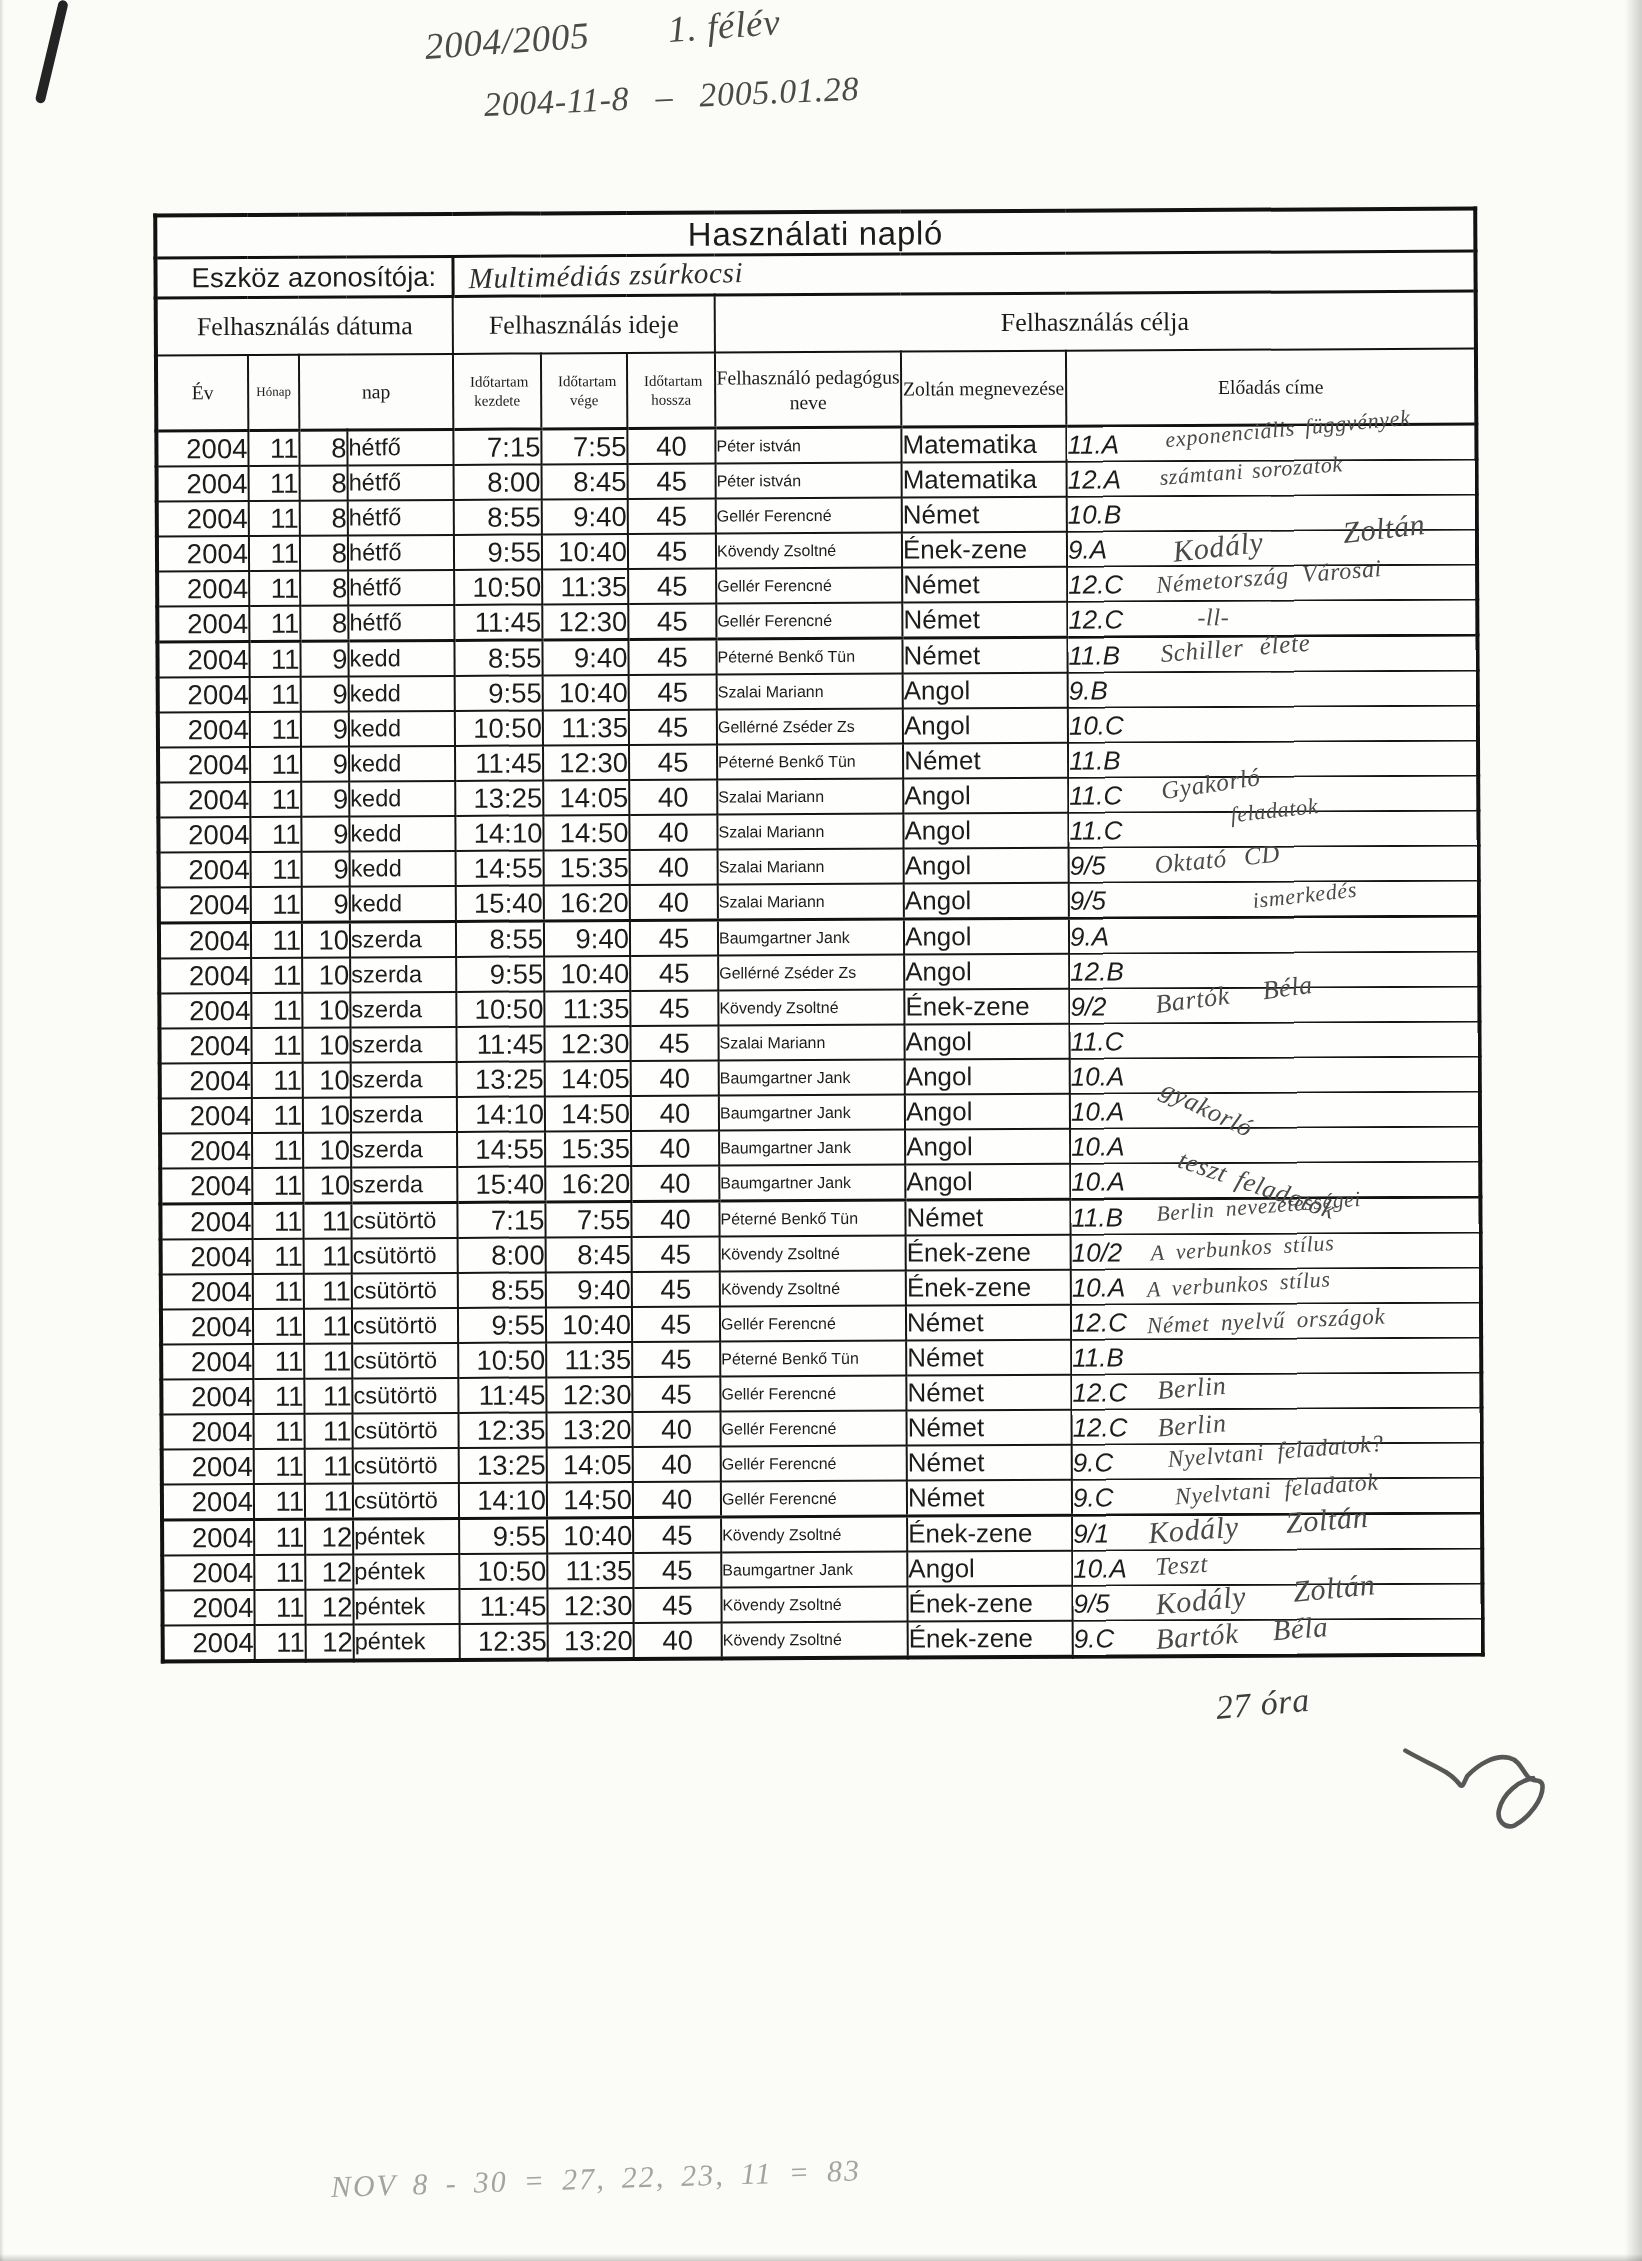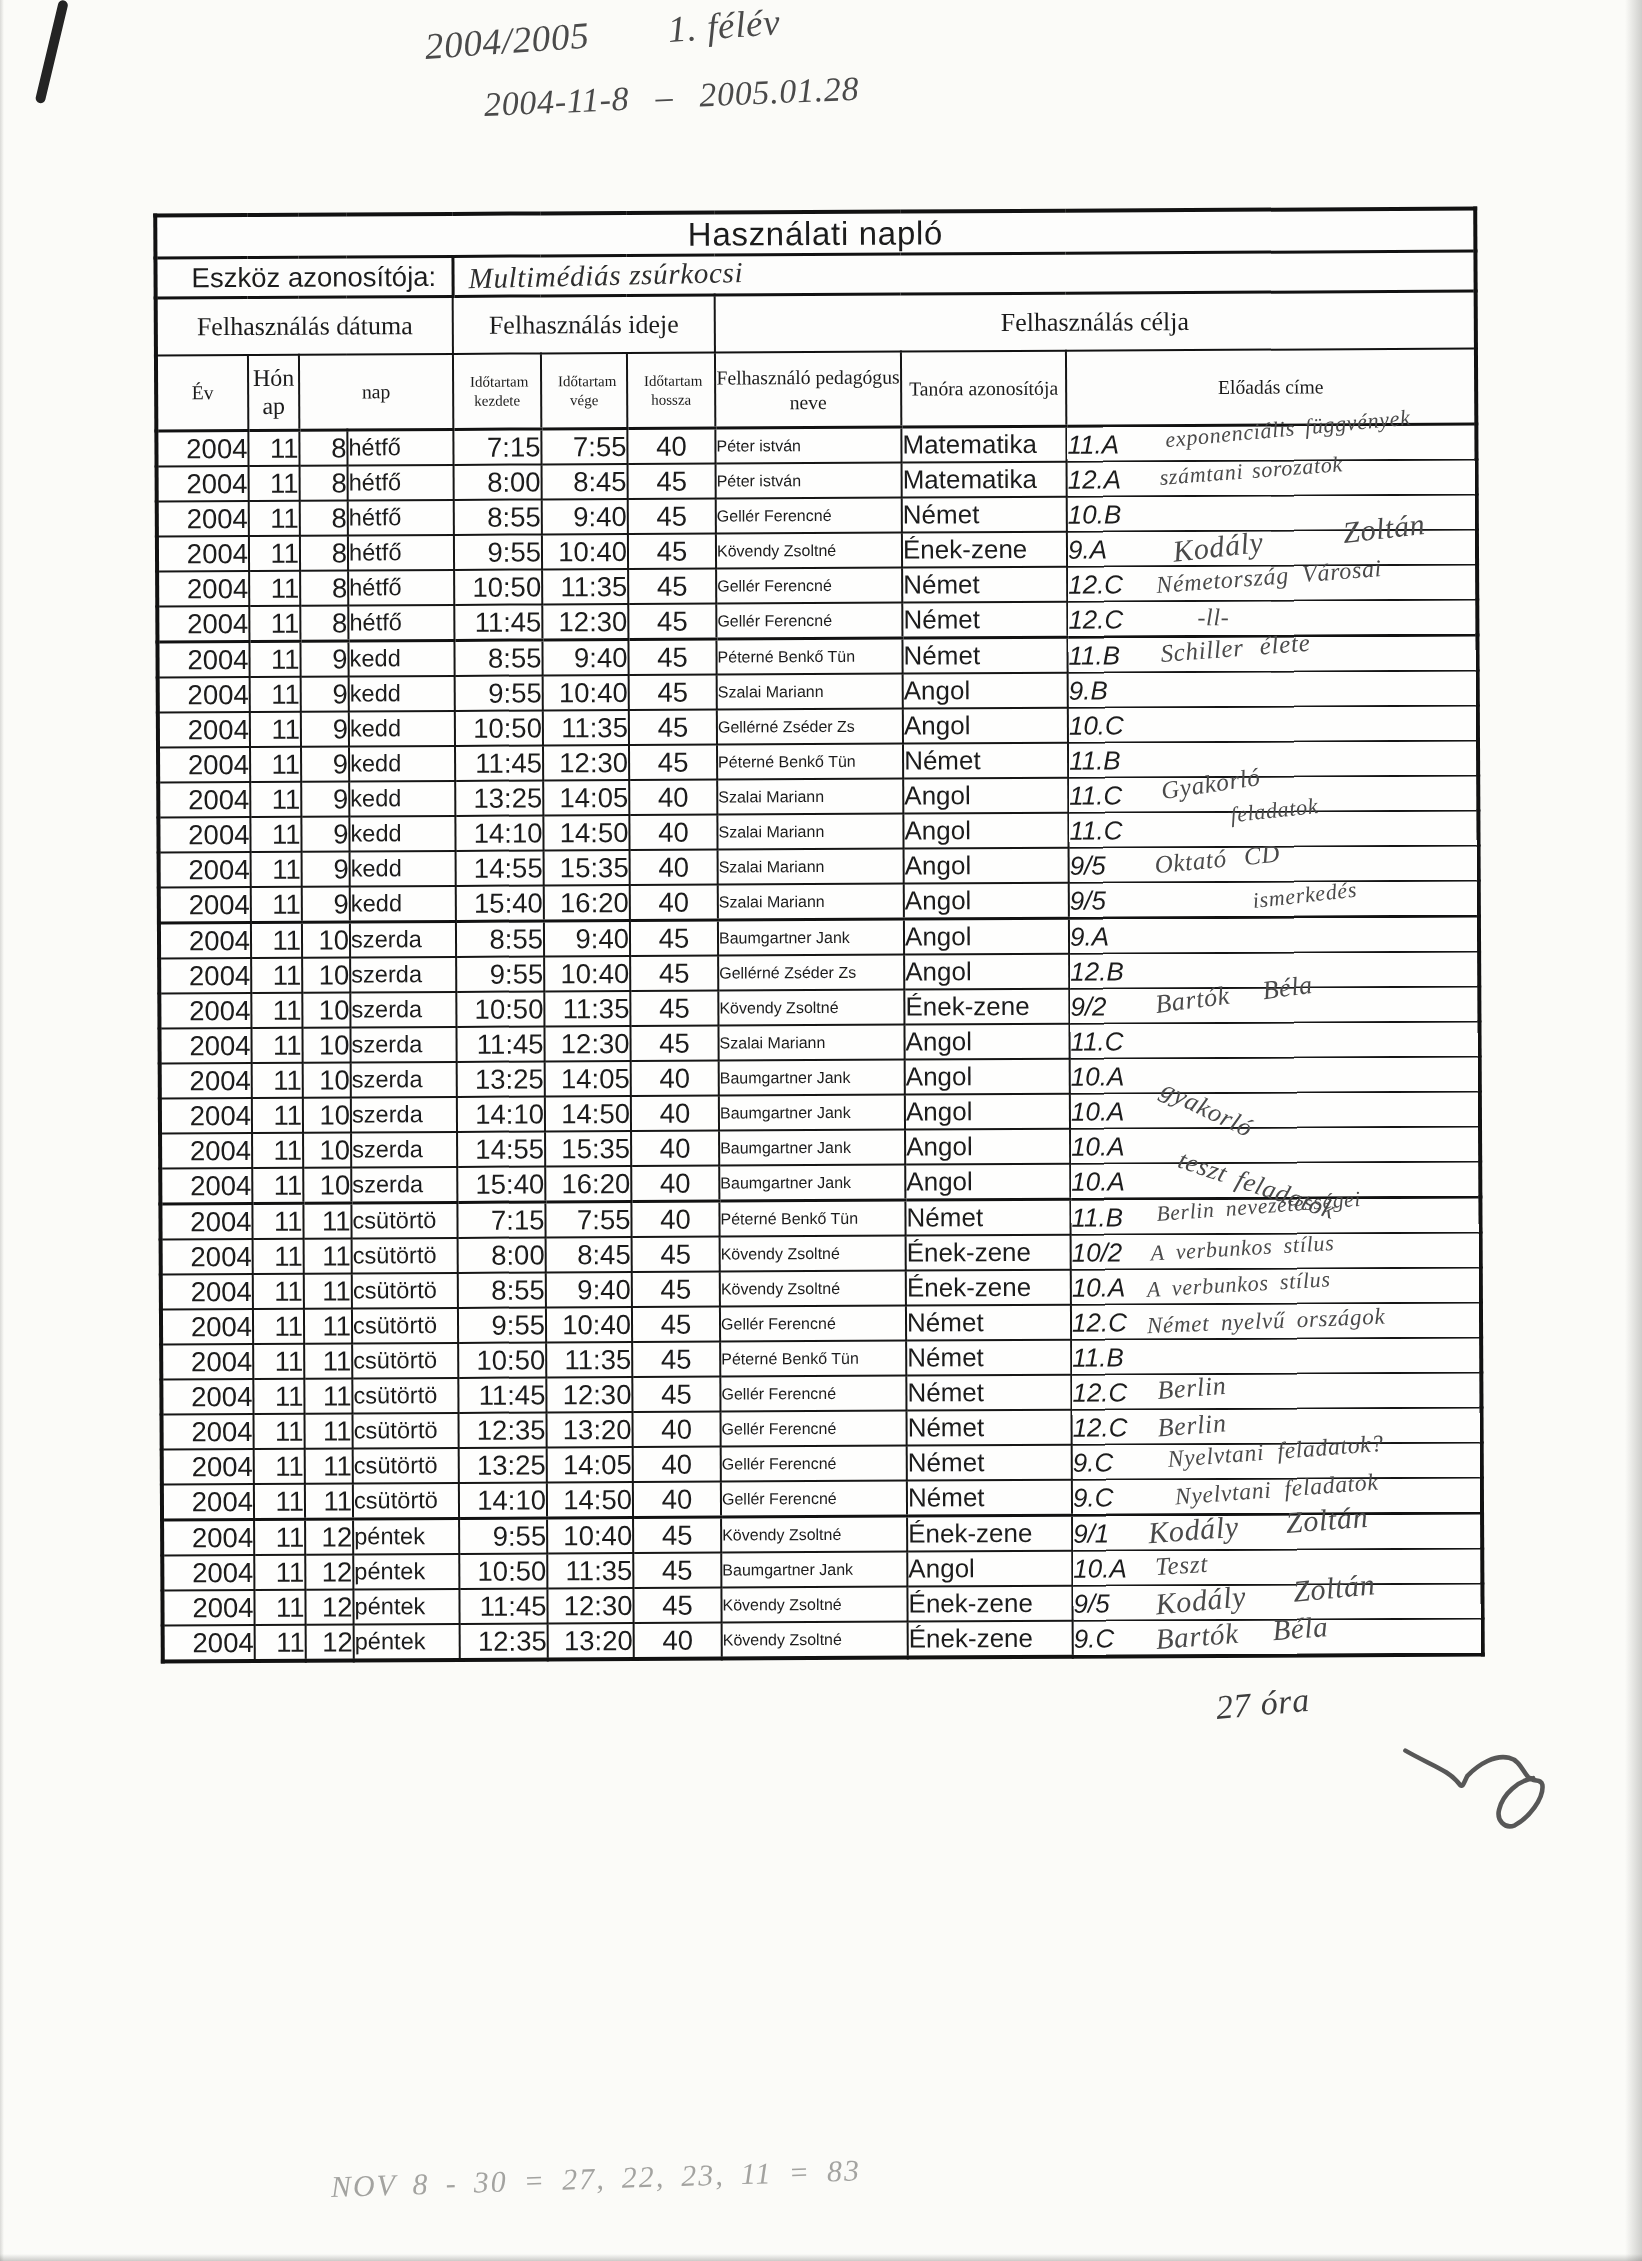--- a/index.html
+++ b/index.html
@@ -57,21 +57,21 @@
   }
   tr.device-row .device-value .hw{font-size:29px;color:#2e2e2e;display:inline-block;transform:rotate(-1deg);}
   tr.group-row th{
     height:55px;font-family:"Liberation Serif",serif;font-size:26px;
     border-bottom:2.6px solid #121212;text-align:center;
   }
   tr.col-row th{
     height:73px;font-family:"Liberation Serif",serif;font-size:19.7px;
     border-bottom:3.3px solid #121212;text-align:center;line-height:1.25;
   }
-  tr.col-row th.h-month{font-size:24px;word-break:break-all;line-height:1.15;}
+  tr.col-row th.h-month{font-size:13px;word-break:break-all;line-height:1.15;}
   tr.col-row th.h-small{font-size:15px;padding:0 16px;font-family:Liberation Serif, serif;}
   
   tbody td{height:33px;font-size:27.5px;background:#fefefd;}
   tbody tr.sect td{border-top:3.9px solid #121212;}
   td.c-num{text-align:right;padding-right:7.9px;}
   td.c-daynum{text-align:right;padding-right:9.2px;}
   td.c-dayname{text-align:left;padding-left:5.2px;font-size:23.6px;white-space:nowrap;overflow:hidden;}
   td.c-time{text-align:right;padding-right:6.6px;}
   td.c-dur{text-align:center;padding-right:9.2px;}
   td.c-ped{text-align:left;padding-left:5.2px;font-size:16px;white-space:nowrap;overflow:hidden;}
@@ -128,21 +128,21 @@
       <th colspan="3">Felhasználás célja</th>
     </tr>
     <tr class="col-row">
       <th>Év</th>
       <th class="h-month">Hónap</th>
       <th colspan="2">nap</th>
       <th class="h-small">Időtartam kezdete</th>
       <th class="h-small">Időtartam vége</th>
       <th class="h-small">Időtartam hossza</th>
       <th>Felhasználó pedagógus neve</th>
-      <th>Tanóra azonosítója</th>
+      <th>Zoltán megnevezése</th>
       <th>Előadás címe</th>
     </tr>
   </thead>
   <tbody id="rows">
       <tr>
         <td class="c-num">2004</td>
         <td class="c-num">11</td>
         <td class="c-daynum">8</td>
         <td class="c-dayname">hétfő</td>
         <td class="c-time">7:15</td>

